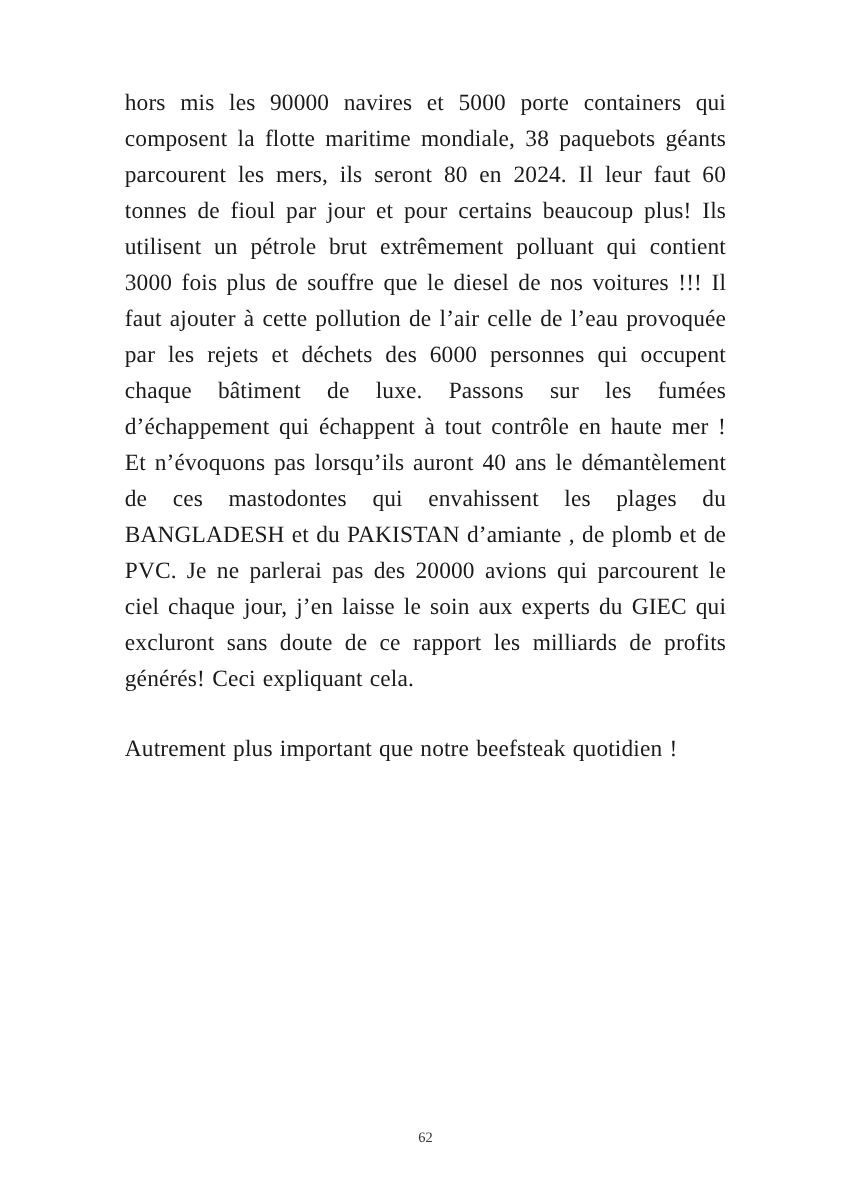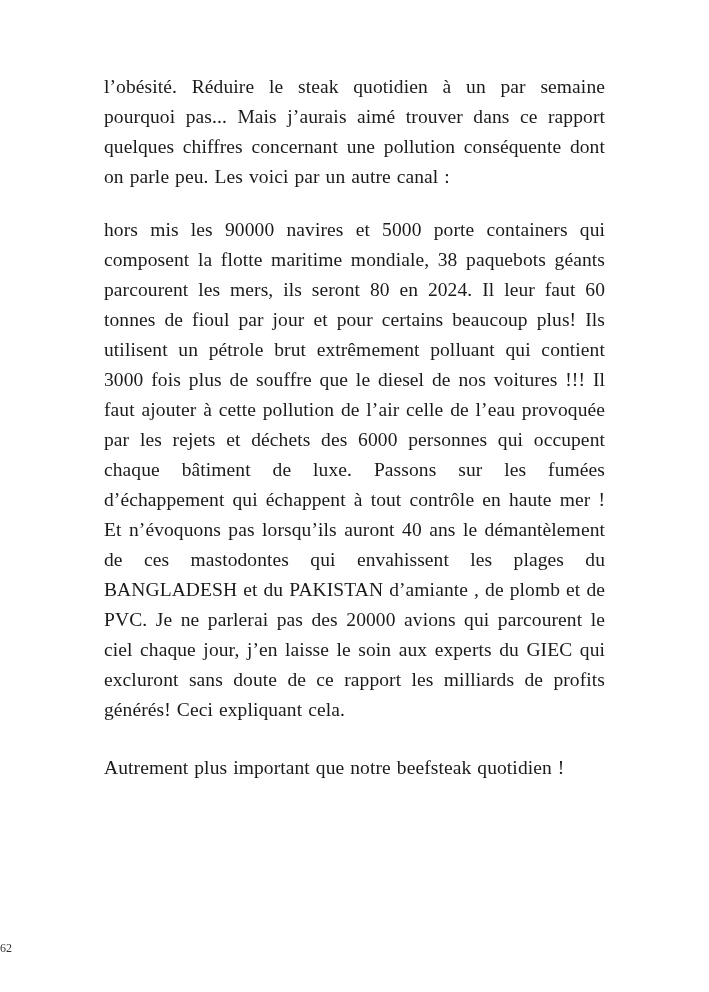--- a/index.html
+++ b/index.html
@@ -35,27 +35,27 @@
   }
   .body-text p.bold {
     font-weight: normal;
     margin-top: 28px;
   }
   .page-footer {
     position: absolute;
     left: 0;
     bottom: 36px;
     width: 709px;
+    text-align: center;
     font-size: 12px;
     color: #333333;
   }
 </style>
 </head>
 <body>
 
 <div class="page">
   <div class="body-text">
-    <p>l’obésité. Réduire le steak quotidien à un par semaine pourquoi pas... Mais j’aurais aimé trouver dans ce rapport quelques chiffres concernant une pollution conséquente dont on parle peu. Les voici par un autre canal :</p>
     <p>hors mis les 90000 navires et 5000 porte containers qui composent la flotte maritime mondiale, 38 paquebots géants parcourent les mers, ils seront 80 en 2024. Il leur faut 60 tonnes de fioul par jour et pour certains beaucoup plus! Ils utilisent un pétrole brut extrêmement polluant qui contient 3000 fois plus de souffre que le diesel de nos voitures !!! Il faut ajouter à cette pollution de l’air celle de l’eau provoquée par les rejets et déchets des 6000 personnes qui occupent chaque bâtiment de luxe. Passons sur les fumées d’échappement qui échappent à tout contrôle en haute mer ! Et n’évoquons pas lorsqu’ils auront 40 ans le démantèlement de ces mastodontes qui envahissent les plages du BANGLADESH et du PAKISTAN d’amiante , de plomb et de PVC. Je ne parlerai pas des 20000 avions qui parcourent le ciel chaque jour, j’en laisse le soin aux experts du GIEC qui excluront sans doute de ce rapport les milliards de profits générés! Ceci expliquant cela.</p>
     <p class="bold">Autrement plus important que notre beefsteak quotidien !</p>
   </div>
   <div class="page-footer">62</div>
 </div>
 
 </body></html>

